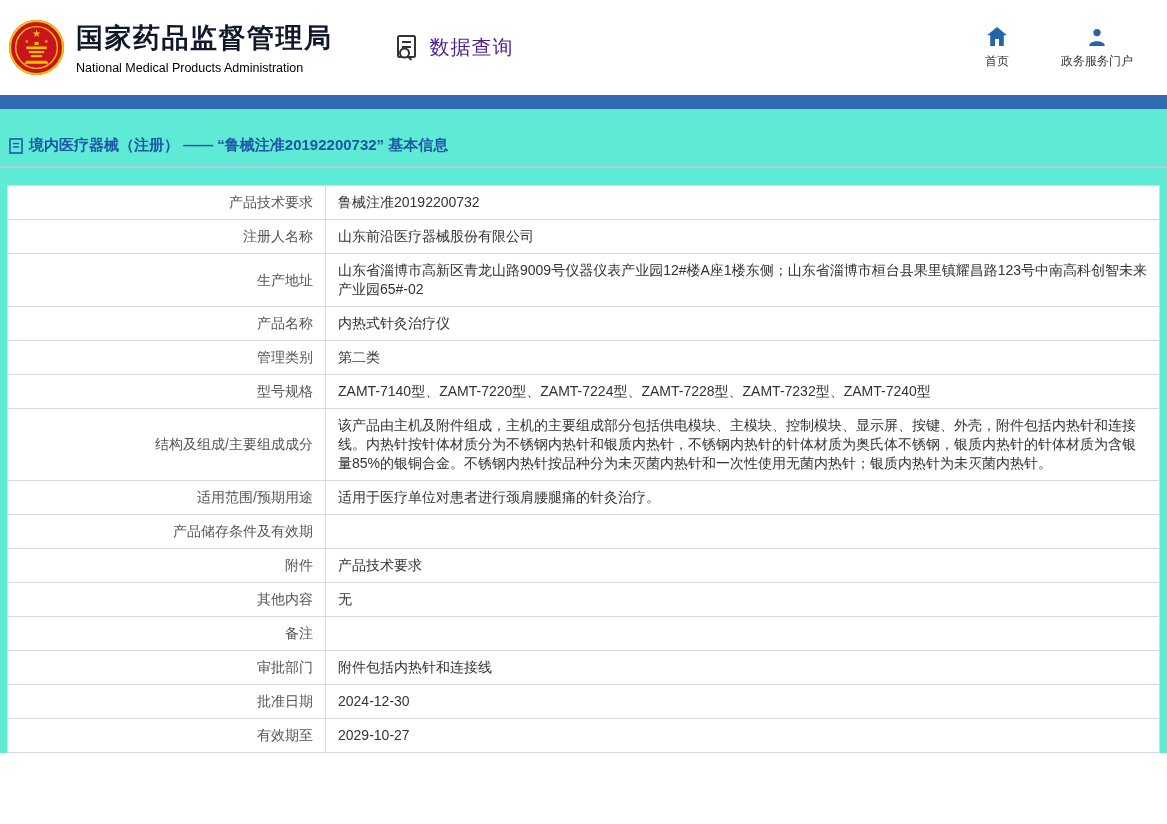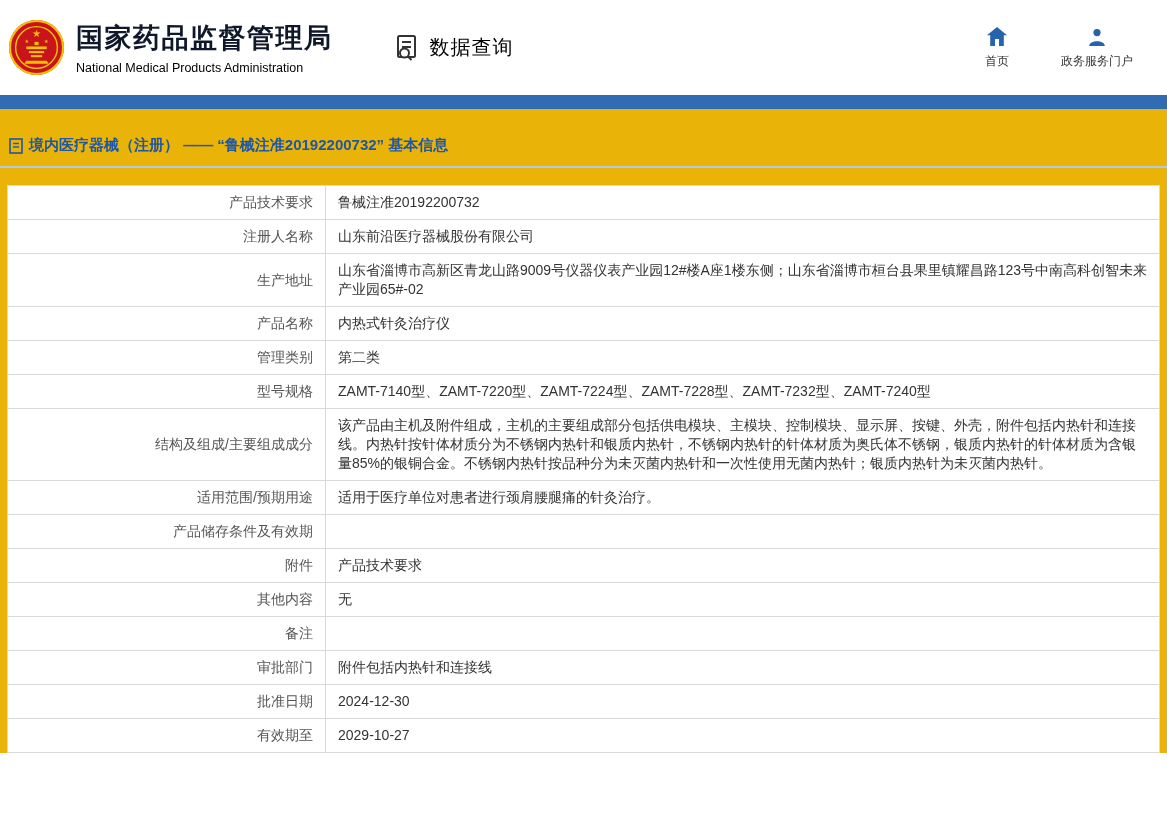--- a/index.html
+++ b/index.html
@@ -8,34 +8,34 @@
 
   
   .header { height: 95px; background: #fff; display: flex; align-items: center; padding: 0 28px 0 8px; }
   .logo-block { display: flex; align-items: center; cursor: pointer; }
   .emblem { width: 57px; height: 57px; flex: 0 0 auto; }
   .org-names { margin-left: 11px; }
   .org-cn { font-size: 27px; font-weight: bold; color: #0f172a; letter-spacing: 1.5px; }
   .org-en { font-size: 12.5px; color: #000000; margin-top: 5px; }
 
   .data-query { display: flex; align-items: center; margin-left: 62px; cursor: pointer; }
-  .dq-label { font-size: 20px; color: #000000; margin-left: 7px; letter-spacing: 1px; }
+  .dq-label { font-size: 20px; color: #4c1d95; margin-left: 7px; letter-spacing: 1px; }
 
   .spacer { flex: 1; }
 
   .nav { display: flex; align-items: flex-end; gap: 52px; margin-right: 6px; }
   .nav-item { display: flex; flex-direction: column; align-items: center; cursor: pointer; }
   .nav-item .nicon { height: 22px; display: flex; align-items: center; }
   .nav-item .nlabel { font-size: 12px; color: #333; margin-top: 5px; white-space: nowrap; }
 
   
   .blue-bar { height: 14px; background: #2f6cb3; }
 
   
-  .content { padding: 27px 7px 0; background: #eab308; }
+  .content { padding: 27px 7px 0; background: #5eead4; }
   .breadcrumb { display: flex; align-items: center; font-size: 15px; font-weight: bold;
     color: #1d57a6; padding-left: 2px; }
   .bc-icon { margin-right: 6px; display: inline-flex; }
   .bc-line { height: 2px; background: #aecbe8; margin: 11px -7px 0; }
 
   
   table.info { border-collapse: collapse; width: 100%; margin-top: 17px; background: #fff; }
   table.info td { border: 1px solid #d9d9d9; font-size: 14px; line-height: 19px;
     padding: 7px 12px; vertical-align: middle; }
   td.lbl { width: 318px; text-align: right; color: #555; white-space: nowrap; }

